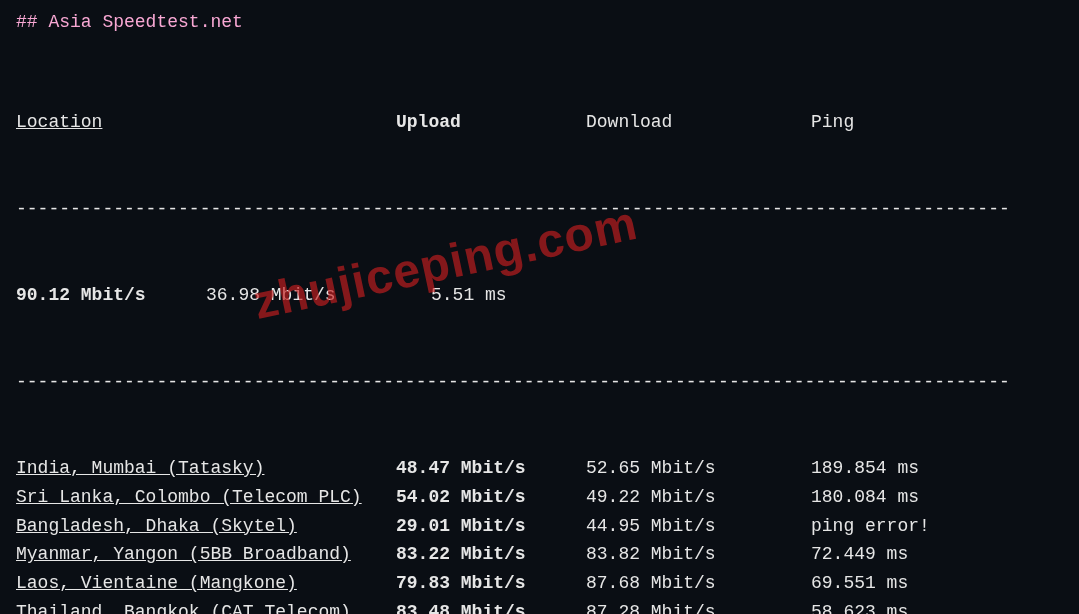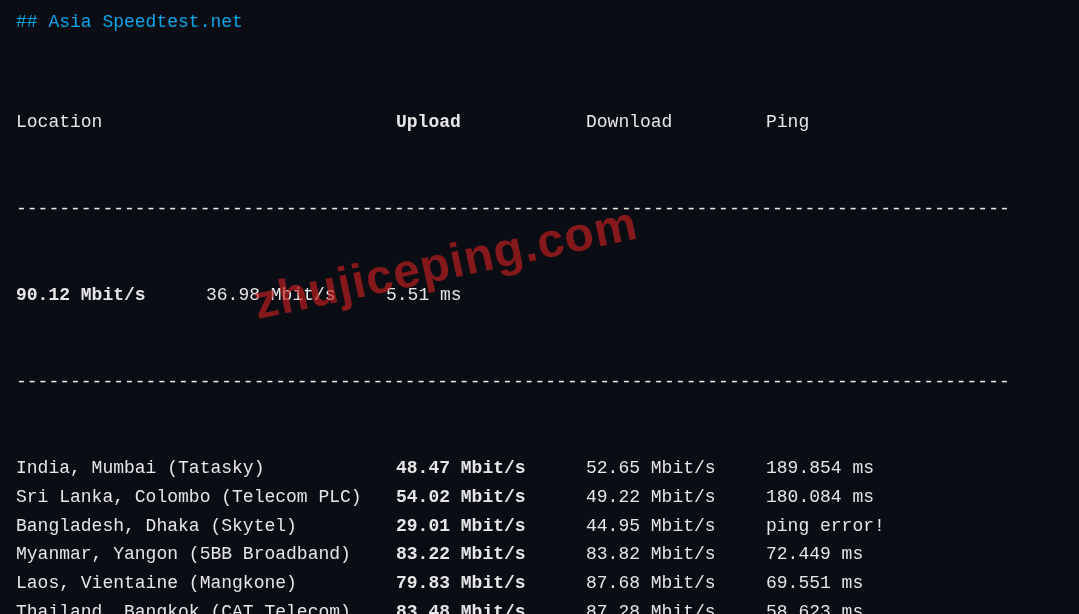--- a/index.html
+++ b/index.html
@@ -9,34 +9,34 @@
       font-family: 'Consolas', 'Monaco', 'Courier New', monospace;
       font-size: 18px;
       line-height: 1.6;
       padding: 8px 16px;
       width: 1079px;
       height: 614px;
       overflow: hidden;
       position: relative;
     }
     .title {
-      color: #0ea5e9;
+      color: #f9a8d4;
       margin-bottom: 14px;
     }
     .table {
       white-space: pre;
       position: relative;
     }
     .header-row, .data-row, .nearby-row {
       display: flex;
     }
-    .col-location { width: 380px; flex-shrink: 0; }
+    .col-location { width: 380px; flex-shrink: 0; text-decoration: underline; }
     .col-upload { width: 190px; flex-shrink: 0; font-weight: bold; }
     .col-download { width: 180px; flex-shrink: 0; }
-    .col-ping { flex: 1; }
+    .col-ping { flex: 1; margin-left: 45px; }
     .separator {
       color: #e6e6e6;
       white-space: pre;
       overflow: hidden;
     }
     .watermark {
       position: absolute;
       top: 225px;
       left: 250px;
       color: rgba(200, 30, 30, 0.65);

